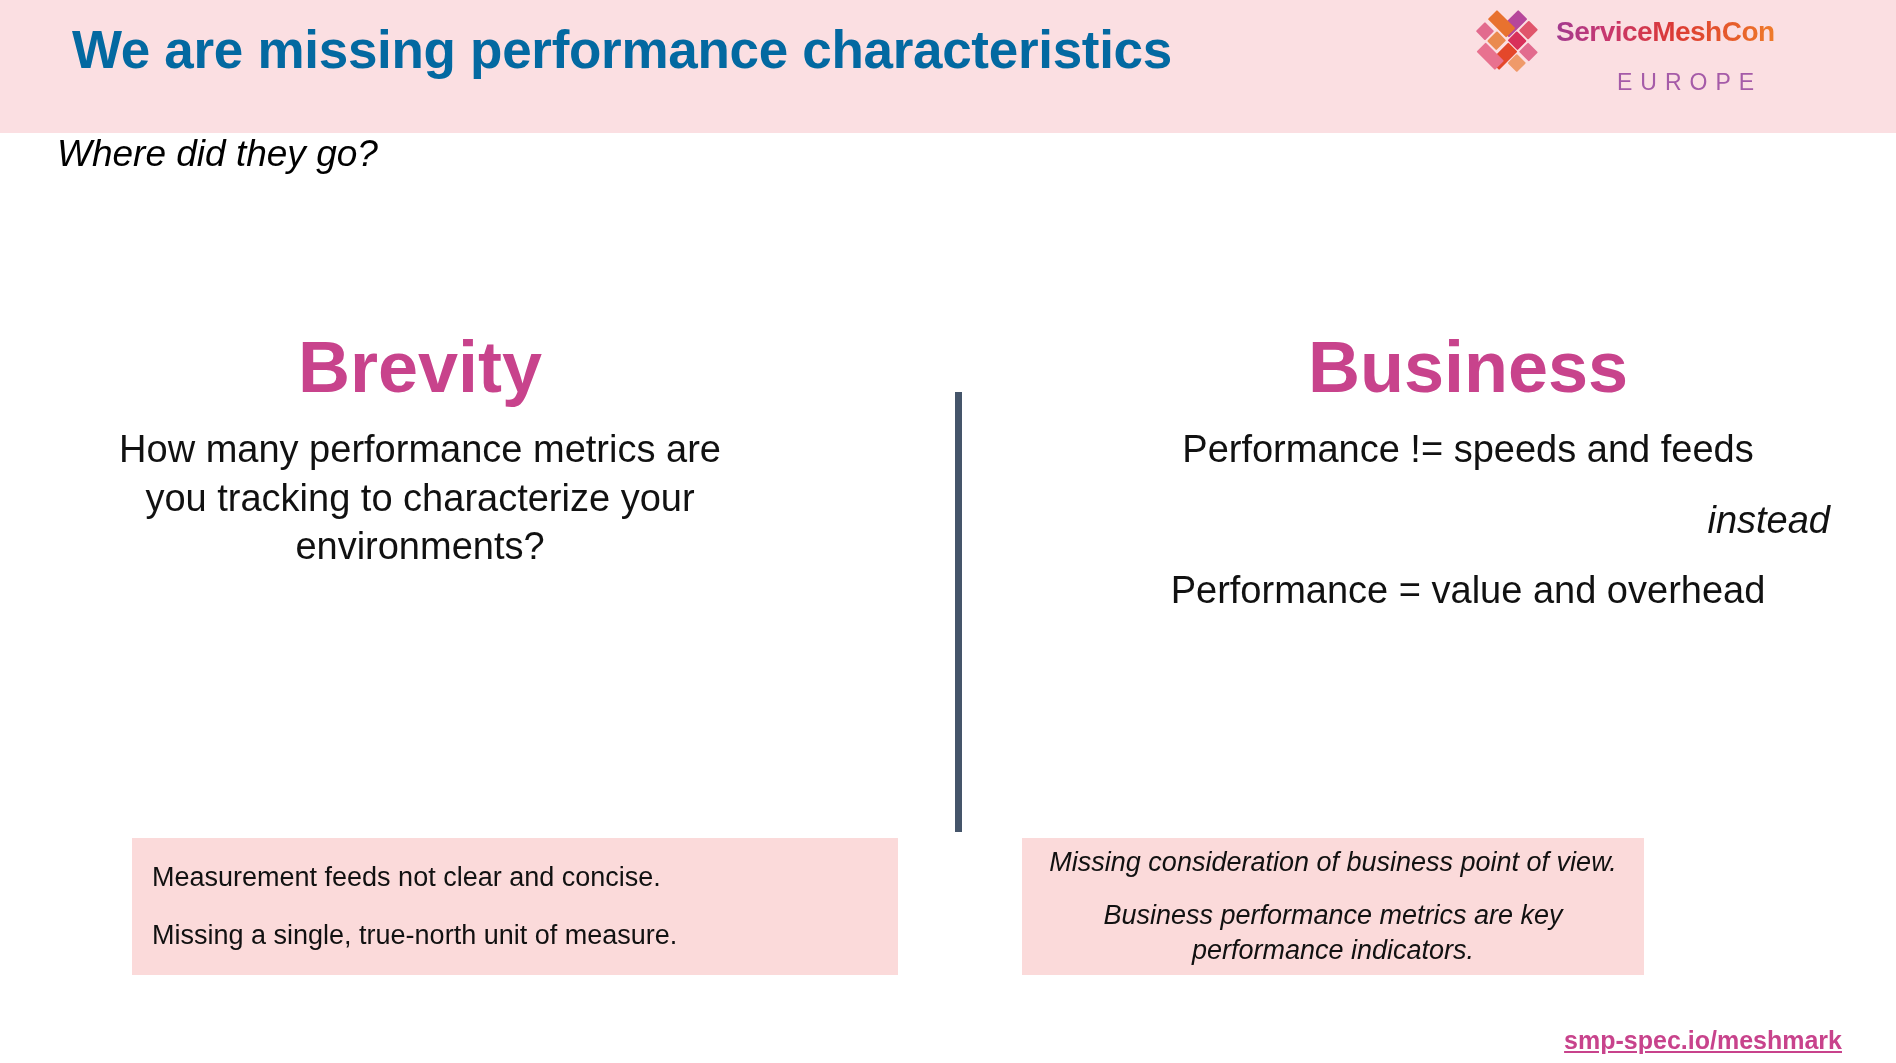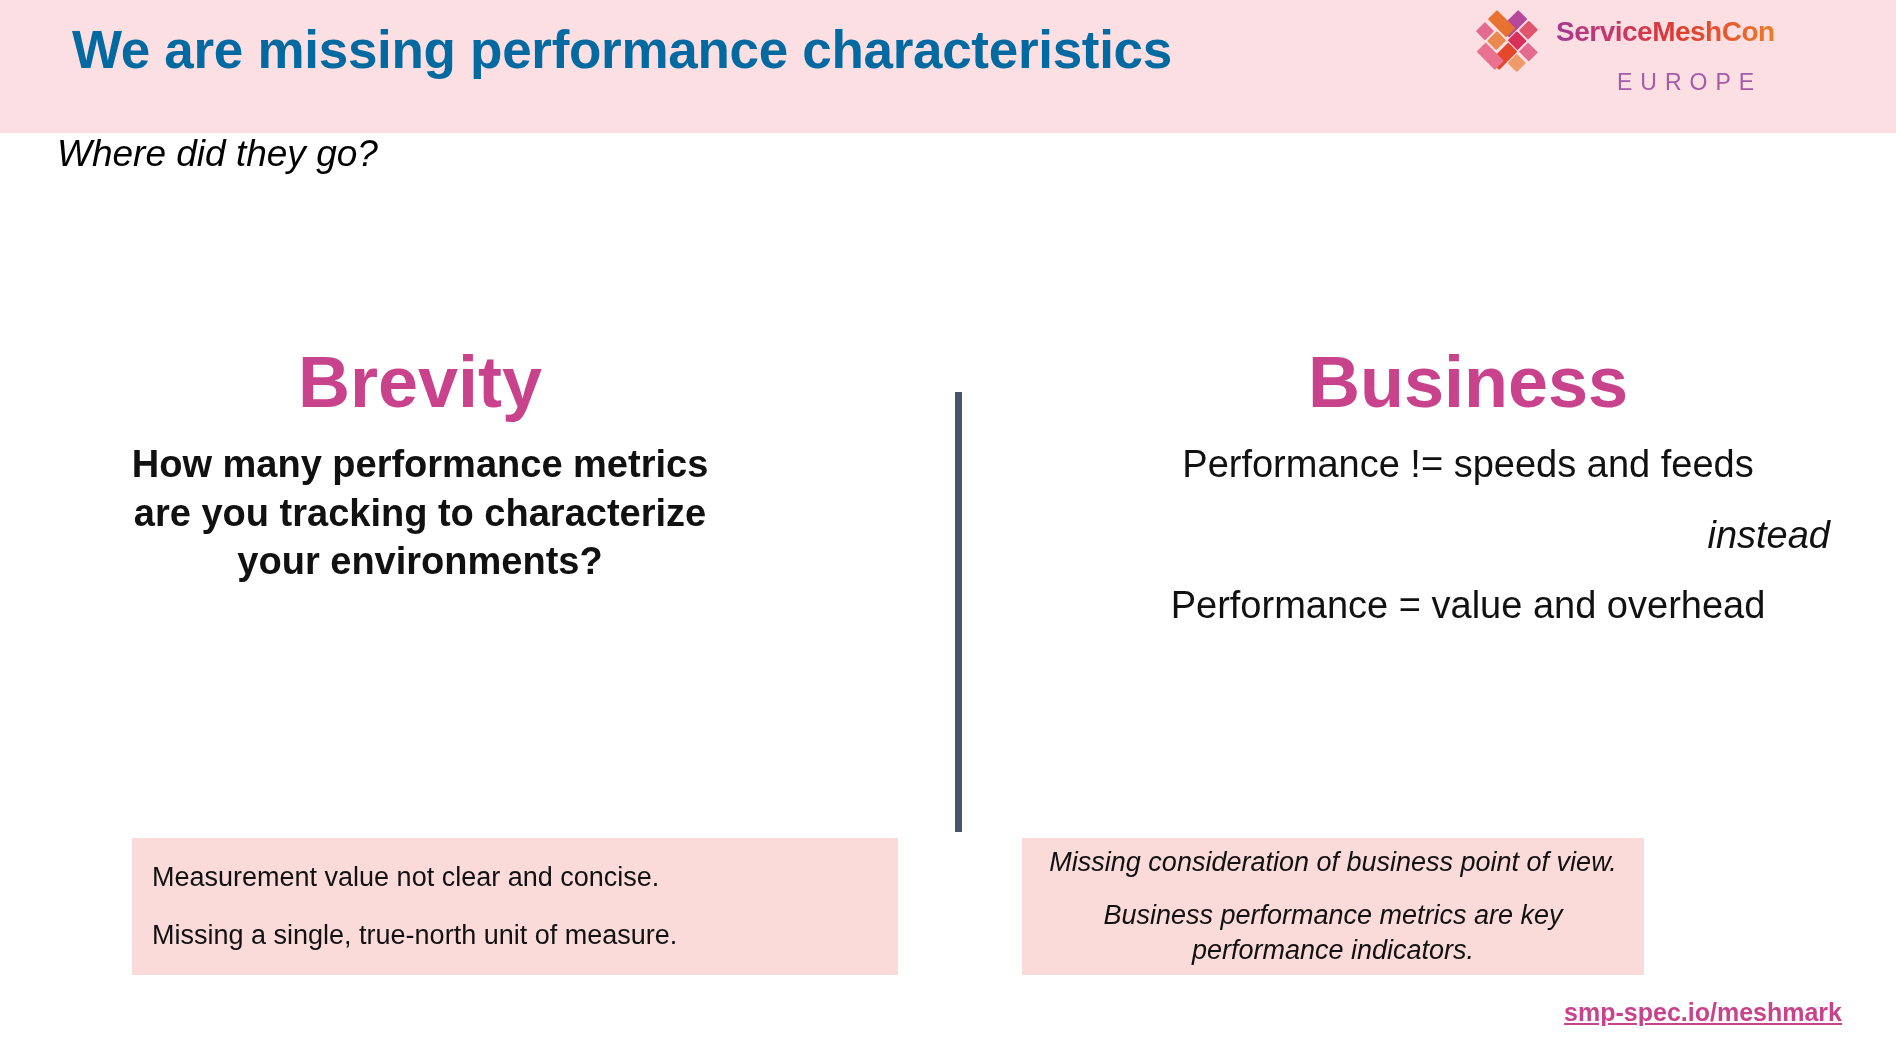--- a/index.html
+++ b/index.html
@@ -111,32 +111,32 @@
   .col-right { left: 1066px; width: 820px; left: 745px; }
 
   .col-left  { left: 10px;  width: 820px; }
   .col-right { left: 1068px; width: 800px; }
 
   .col-heading {
     font-size: 72px;
     font-weight: bold;
     color: #c8438c;
     line-height: 1.0;
-    margin: 16px 0 22px 0;
+    margin: 1px 0 22px 0;
   }
   .col-body {
     font-size: 38px;
     color: #111111;
     line-height: 1.28;
   }
   .col-body p { margin: 0; }
   .col-body p.spaced { margin-top: 22px; }
   .col-body p.italic { font-style: italic; text-align: right; }
 
-  .col-left .col-body  { padding: 0 105px; font-weight: bold; }
+  .col-left .col-body  { padding: 0 105px; }
   .col-right .col-body { padding: 0 38px; }
 
   
   .callout {
     position: absolute;
     top: 838px;
     height: 137px;
     background: #fbdada;
     box-sizing: border-box;
     display: flex;
@@ -162,21 +162,21 @@
     line-height: 1.3;
   }
   .callout-left p + p { margin-top: 22px; }
   .callout-right p { font-style: italic; }
   .callout-right p + p { margin-top: 18px; }
 
   
   .footer-link {
     position: absolute;
     right: 54px;
-    top: 998px;
+    top: 1026px;
     font-size: 25px;
     font-weight: bold;
     color: #c8438c;
     text-decoration: underline;
     white-space: nowrap;
   }
 </style>
 </head>
 <body>
 
@@ -218,21 +218,21 @@
   <div class="col col-right">
     <div class="col-heading">Business</div>
     <div class="col-body">
       <p>Performance != speeds and feeds</p>
       <p class="italic spaced">instead</p>
       <p class="spaced">Performance = value and overhead</p>
     </div>
   </div>
 
   <div class="callout callout-left">
-    <p>Measurement value not clear and concise.</p>
+    <p>Measurement feeds not clear and concise.</p>
     <p>Missing a single, true-north unit of measure.</p>
   </div>
 
   <div class="callout callout-right">
     <p>Missing consideration of business point of view.</p>
     <p>Business performance metrics are key performance indicators.</p>
   </div>
 
   <a class="footer-link" href="#">smp-spec.io/meshmark</a>
 

